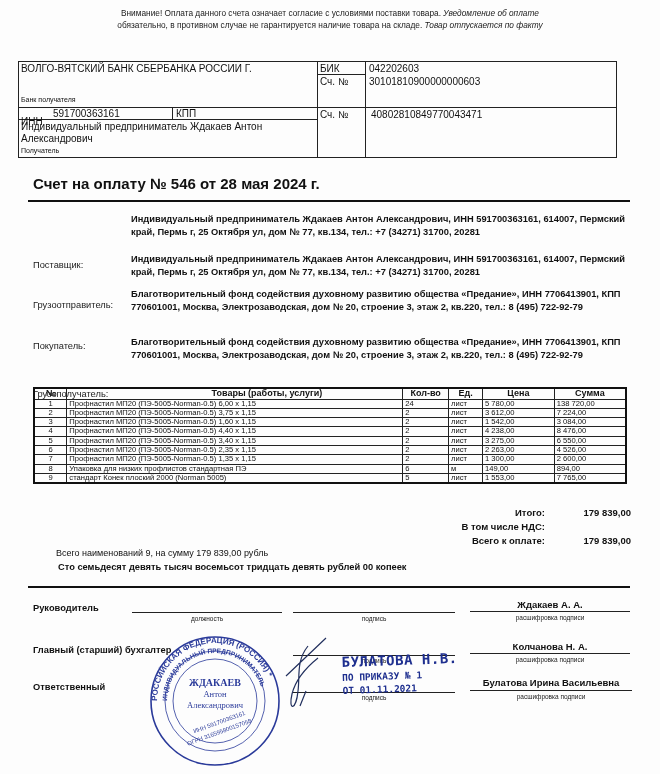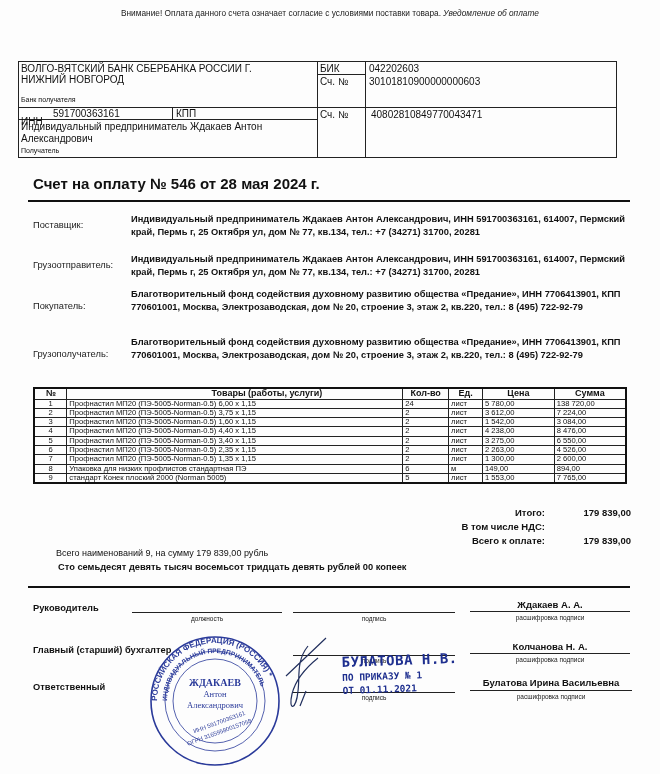--- a/index.html
+++ b/index.html
@@ -24,21 +24,21 @@
   .bank .hline { position: absolute; background: #222; height: 1px; }
   .small { font-size: 7px; }
 
   .title {
     position: absolute; left: 33px; top: 175px; font-size: 15px; font-weight: bold;
     color: #111;
   }
   .rule-thick { position: absolute; left: 28px; width: 602px; height: 2px; background: #111; }
 
   .party { position: absolute; left: 33px; width: 600px; font-size: 9.3px; }
-  .party .lbl { position: absolute; left: 0; color: #222; }
+  .party .lbl { position: absolute; left: 0; color: #222; margin-top: 40px; }
   .party .val { position: absolute; left: 98px; width: 500px; font-weight: bold; line-height: 12.5px; color: #111; }
 
   table.items {
     position: absolute; left: 33px; top: 387px; width: 594px;
     border-collapse: collapse; font-size: 7.6px; border: 2px solid #111;
   }
   table.items th, table.items td {
     border: 1px solid #222; padding: 0 2px; height: 8.3px; line-height: 8.3px;
     white-space: nowrap;
   }
@@ -64,34 +64,34 @@
     font-family: "DejaVu Sans Mono", monospace; font-weight: bold; transform: rotate(-2deg);
   }
   .blue-stamp .l1 { font-size: 14px; letter-spacing: 0.5px; }
   .blue-stamp .l2, .blue-stamp .l3 { font-size: 9.5px; margin-top: 2px; }
 </style>
 </head>
 <body>
 
 <div class="notice">
   <div><span>Внимание! Оплата данного счета означает согласие с условиями поставки товара.</span> <i>Уведомление об оплате</i></div>
+  <div><span>обязательно, в противном случае не гарантируется наличие товара на складе.</span> <i>Товар отпускается по факту</i></div>
 </div>
 
 <div class="bank">
   <div class="vline" style="left:298px;top:0;height:95px;"></div>
   <div class="vline" style="left:346px;top:0;height:95px;"></div>
   <div class="vline" style="left:153px;top:45px;height:12px;"></div>
   <div class="hline" style="left:0;top:45px;width:298px;"></div>
   <div class="hline" style="left:0;top:57px;width:298px;"></div>
   <div class="hline" style="left:298px;top:12px;width:48px;"></div>
   <div class="hline" style="left:298px;top:45px;width:299px;"></div>
 
   <div class="cell" style="left:2px;top:1px;width:295px;line-height:11px;">
     <div>ВОЛГО-ВЯТСКИЙ БАНК СБЕРБАНКА РОССИИ Г.</div>
-    <div>НИЖНИЙ НОВГОРОД</div>
   </div>
   <div class="cell small" style="left:2px;top:34px;">Банк получателя</div>
 
   <div class="cell" style="left:301px;top:1px;">БИК</div>
   <div class="cell" style="left:350px;top:1px;">042202603</div>
   <div class="cell" style="left:301px;top:14px;">Сч. №</div>
   <div class="cell" style="left:350px;top:14px;">30101810900000000603</div>
 
   <div class="cell" style="left:2px;top:46px;margin-top:8px;">ИНН</div>
   <div class="cell" style="left:34px;top:46px;">591700363161</div>

